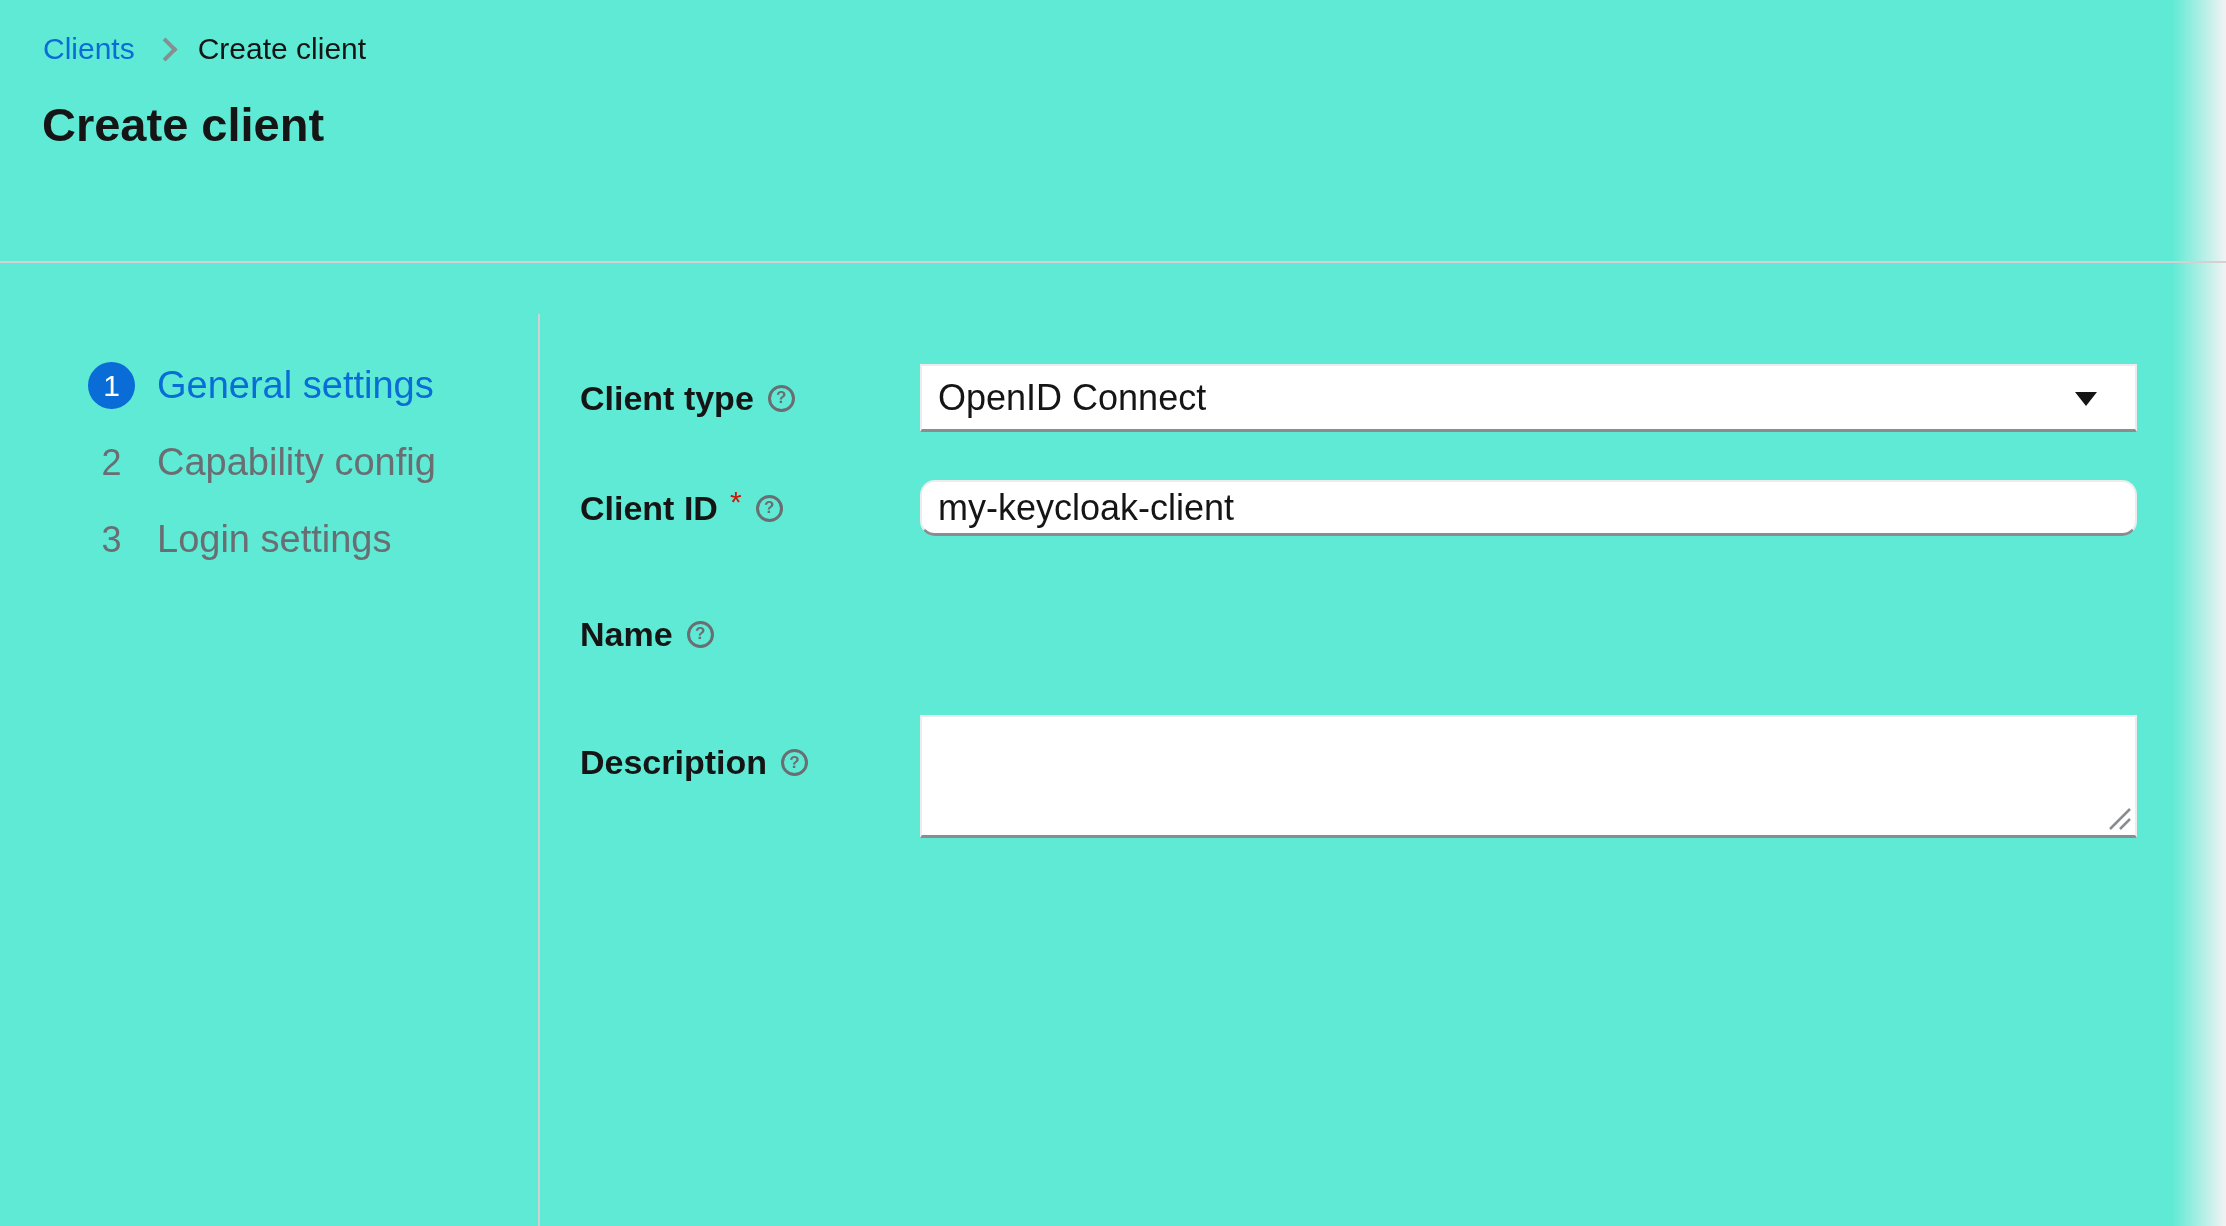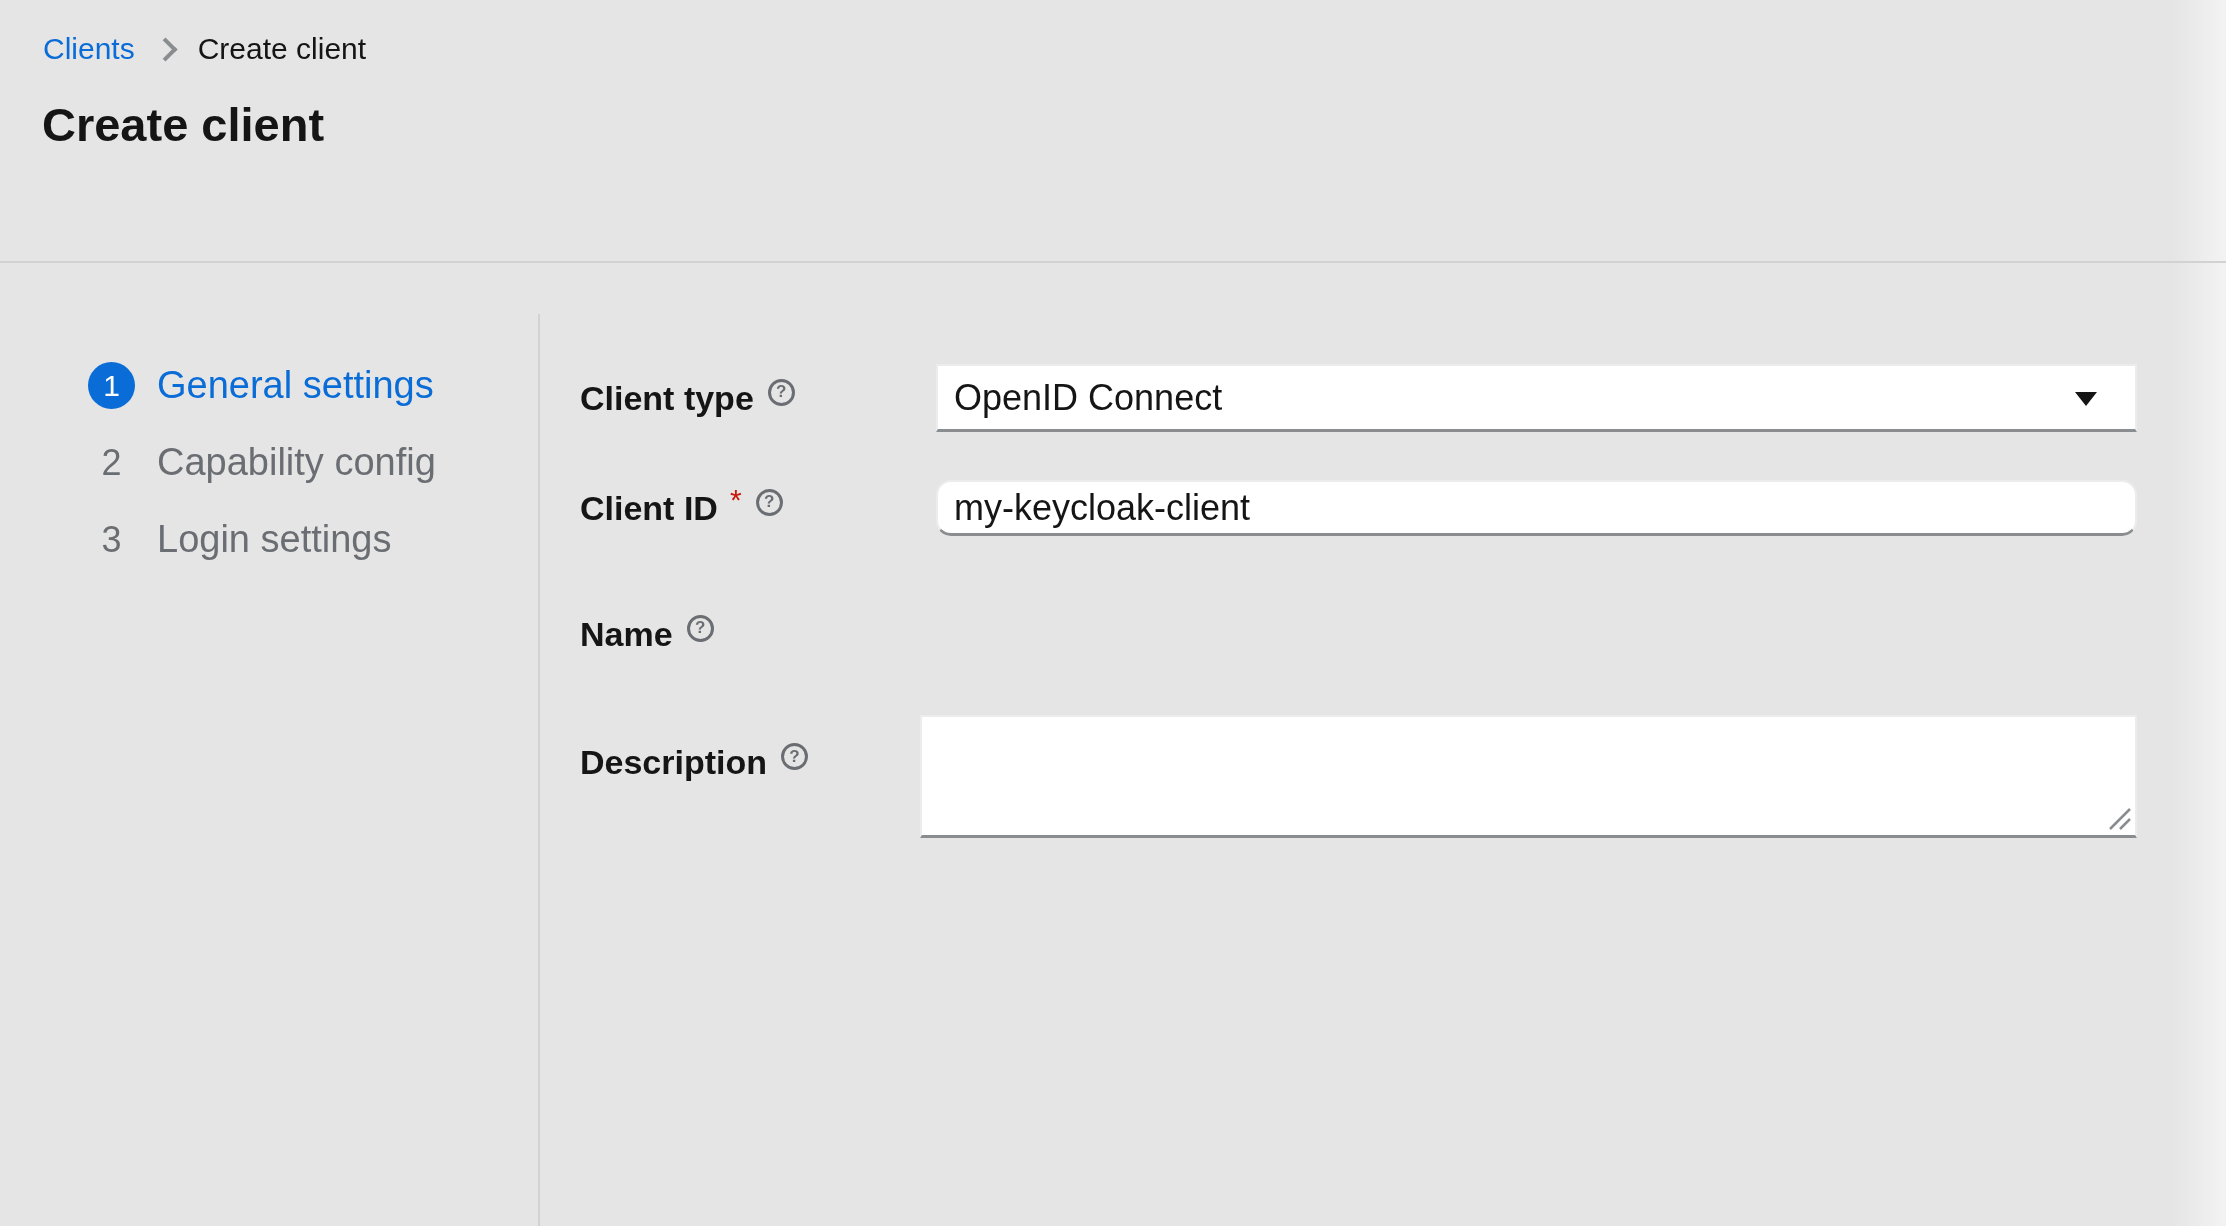--- a/index.html
+++ b/index.html
@@ -1,18 +1,18 @@
 <!DOCTYPE html>
 <html><head>
 <meta charset="utf-8">
 <style>
   html,body{margin:0;padding:0;background:#fff;}
   .screen{
     position:relative;width:2226px;height:1226px;overflow:hidden;
-    background:#e5e5e5;color:#151515;
+    background:#5eead4;color:#151515;
     font-family:"Liberation Sans", sans-serif;
   }
   
   .edge-fade{position:absolute;top:0;right:0;bottom:0;width:54px;z-index:1;
     background:linear-gradient(90deg, rgba(243,243,244,0) 0%, #f3f3f4 100%);}
   
   .breadcrumb{position:absolute;left:43px;top:30px;display:flex;align-items:center;font-size:30px;line-height:38px;z-index:2;}
   .crumb-link{color:#0a6cd6;text-decoration:none;cursor:pointer;}
   .crumb-sep{width:13px;height:13px;border-top:4px solid #8a8d90;border-right:4px solid #8a8d90;
     transform:rotate(45deg);margin:0 24px 0 22px;display:inline-block;}
@@ -30,28 +30,28 @@
   .step.active .step-num{background:#0a6cd6;color:#ffffff;font-size:30px;}
   .step-label{margin-left:22px;font-size:38px;color:#6a6e73;white-space:nowrap;}
   .step.active .step-label{color:#0a6cd6;}
   
   .form-row{position:absolute;left:580px;right:89px;display:flex;align-items:center;z-index:2;}
   .row-client-type{top:364px;height:68px;}
   .row-client-id{top:480px;height:56px;}
   .row-name{top:600px;height:68px;}
   .row-description{top:715px;height:123px;align-items:flex-start;}
   .row-always-display{top:894px;height:46px;}
-  .field-label{display:flex;align-items:flex-start;min-width:340px;flex:none;white-space:nowrap;
+  .field-label{display:flex;align-items:center;min-width:340px;flex:none;white-space:nowrap;
     font-size:34px;font-weight:700;color:#151515;box-sizing:border-box;padding-right:30px;}
   .row-description .field-label{margin-top:28px;}
   .required{color:#c9190b;font-size:30px;margin-left:12px;position:relative;top:-6px;font-weight:400;}
   .help-icon{width:27px;height:27px;box-sizing:border-box;border:3px solid #6a6e73;border-radius:50%;
     margin-left:14px;flex:none;display:inline-flex;align-items:center;justify-content:center;
     font-size:17px;font-weight:700;color:#6a6e73;cursor:pointer;}
-  .control{position:absolute;left:340px;right:0;top:0;bottom:0;margin-left:16px;}
+  .control{position:absolute;left:340px;right:0;top:0;bottom:0;}
   .boxy{background:#fff;border:2px solid #ececec;border-bottom:3px solid #8a8d90;box-sizing:border-box;}
   .select-box{width:100%;height:100%;display:flex;align-items:center;padding:0 60px 0 16px;cursor:pointer;position:relative;}
   .select-value{font-size:36px;color:#151515;}
   .caret-down{position:absolute;right:38px;top:50%;margin-top:-6px;width:0;height:0;
     border-left:11px solid transparent;border-right:11px solid transparent;border-top:14px solid #151515;}
   .text-input{width:100%;height:100%;font-family:"Liberation Sans",sans-serif;font-size:36px;color:#151515;
     padding:0 16px;outline:none;border-radius:15px;}
   .textarea-wrap{position:absolute;left:340px;right:0;top:0;height:123px;}
   .text-area{width:100%;height:100%;resize:none;outline:none;font-family:"Liberation Sans",sans-serif;
     font-size:36px;color:#151515;padding:10px 16px;}

